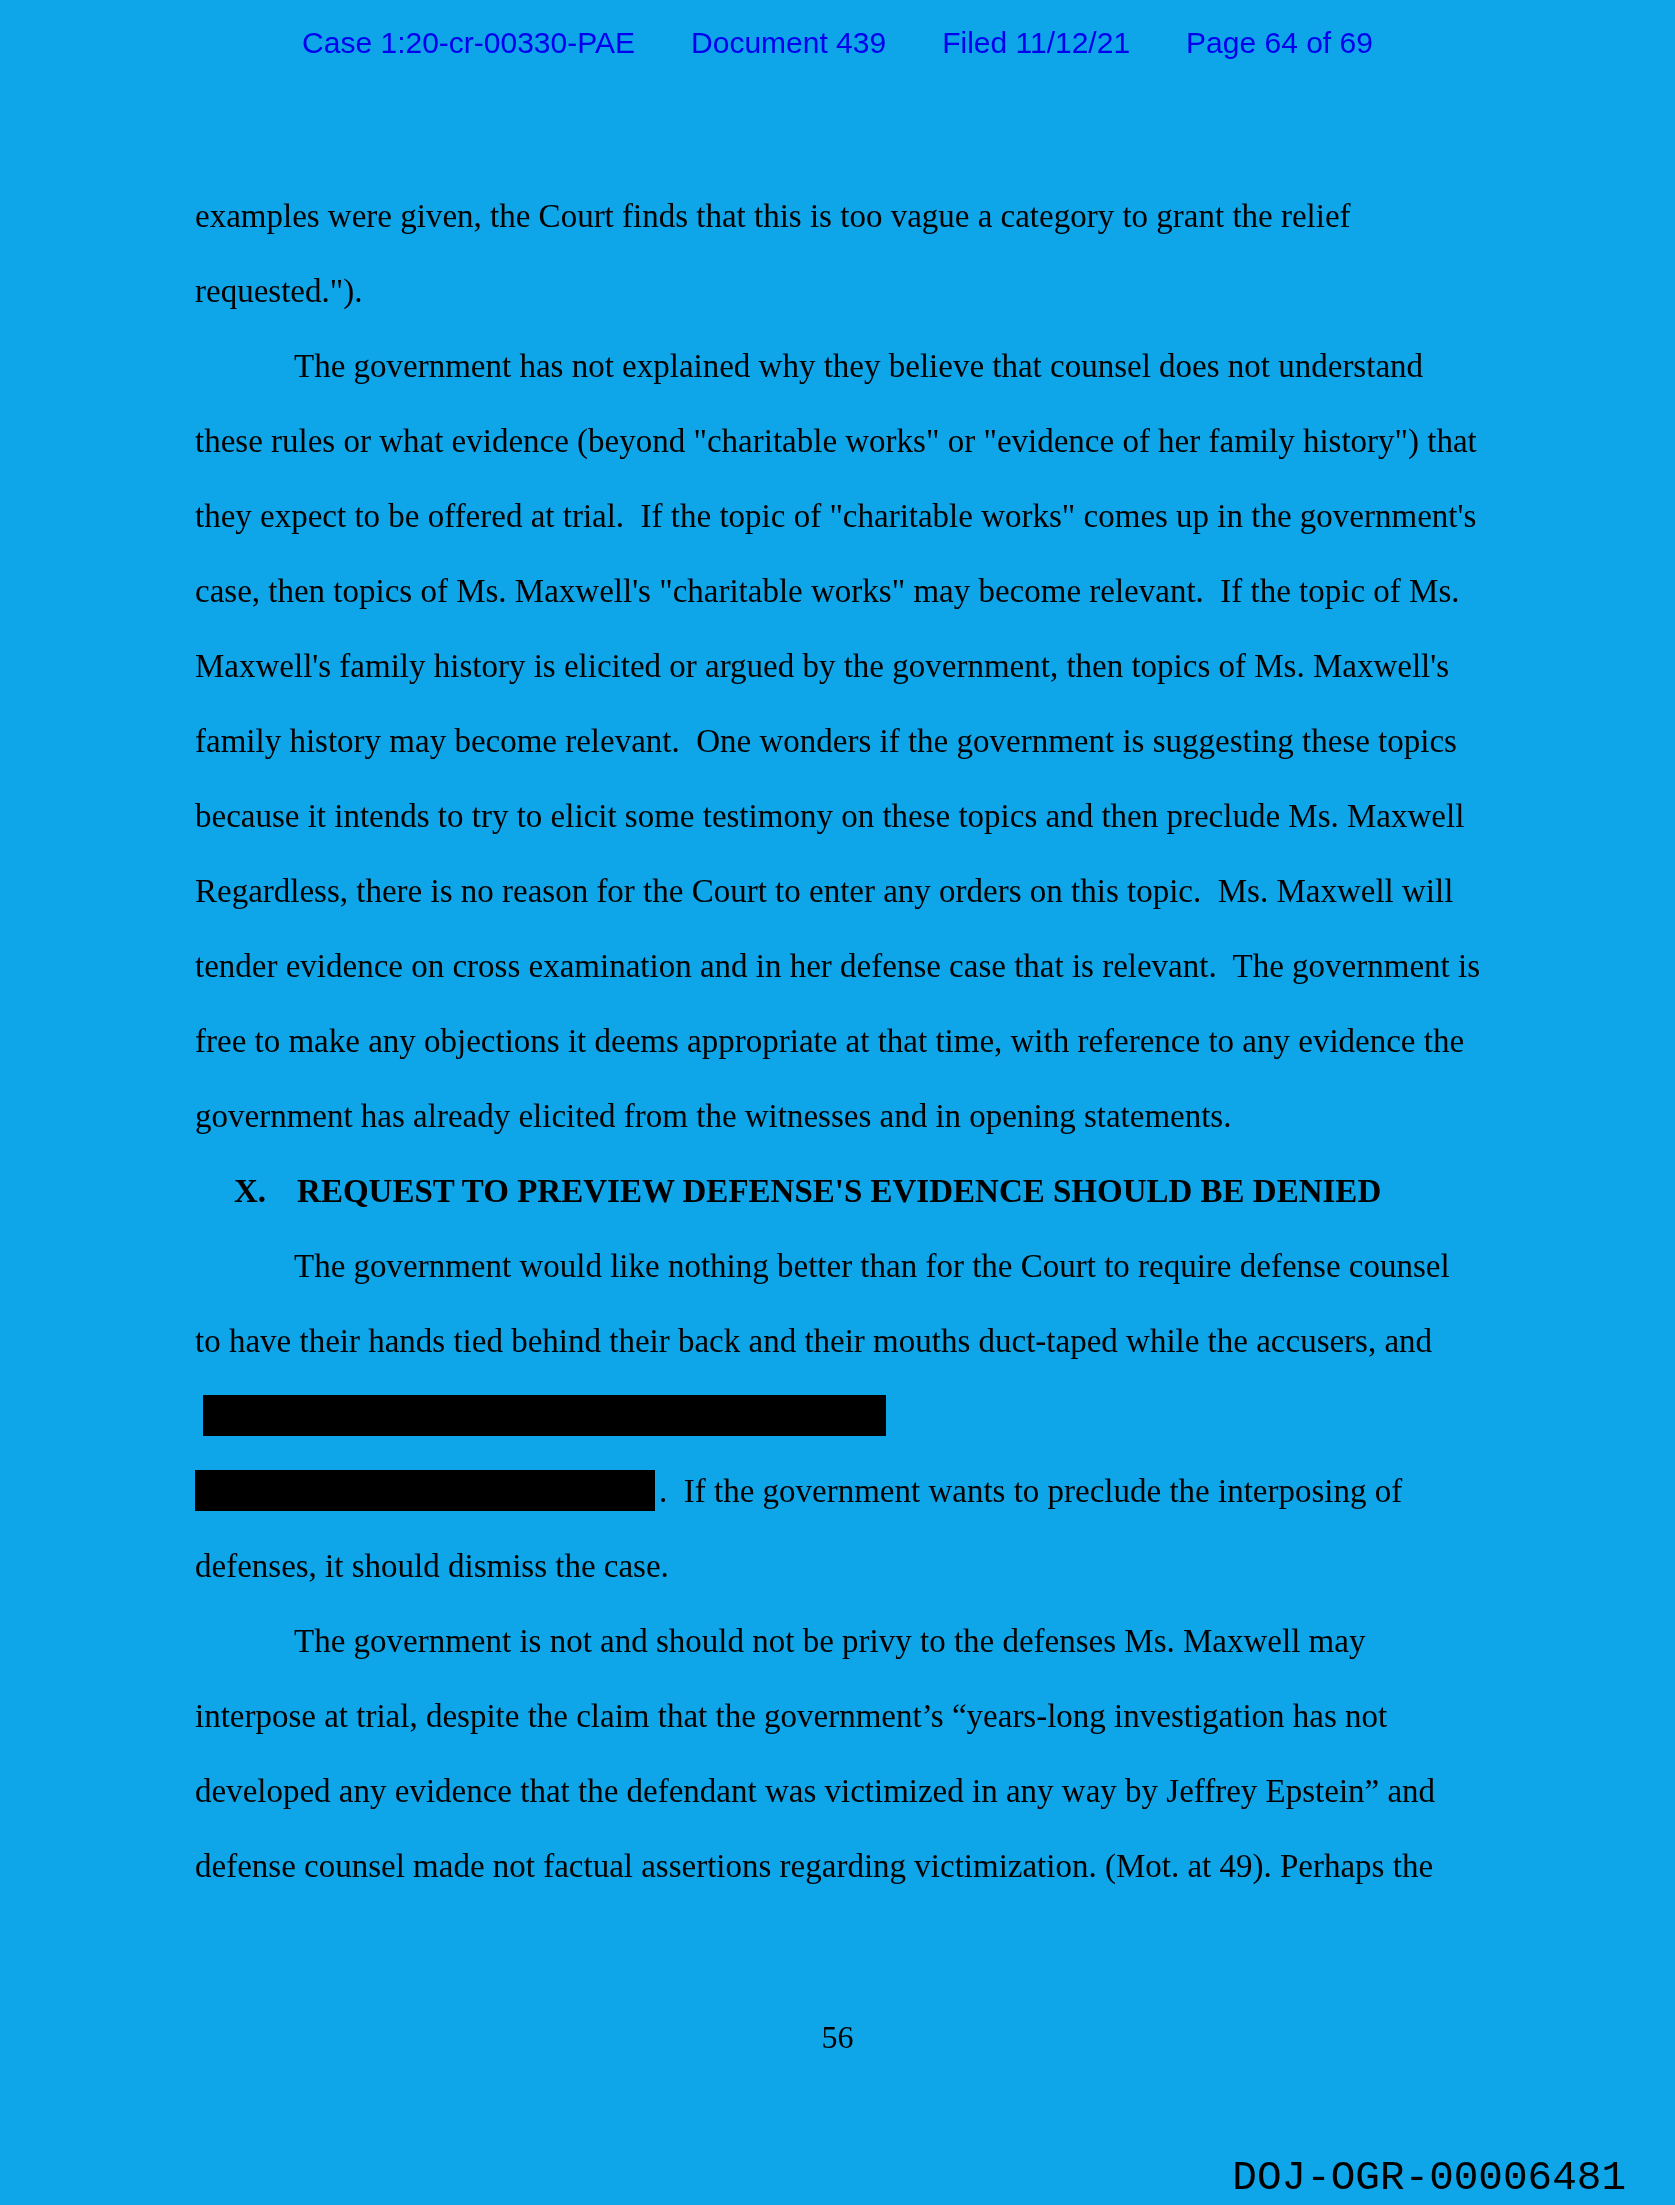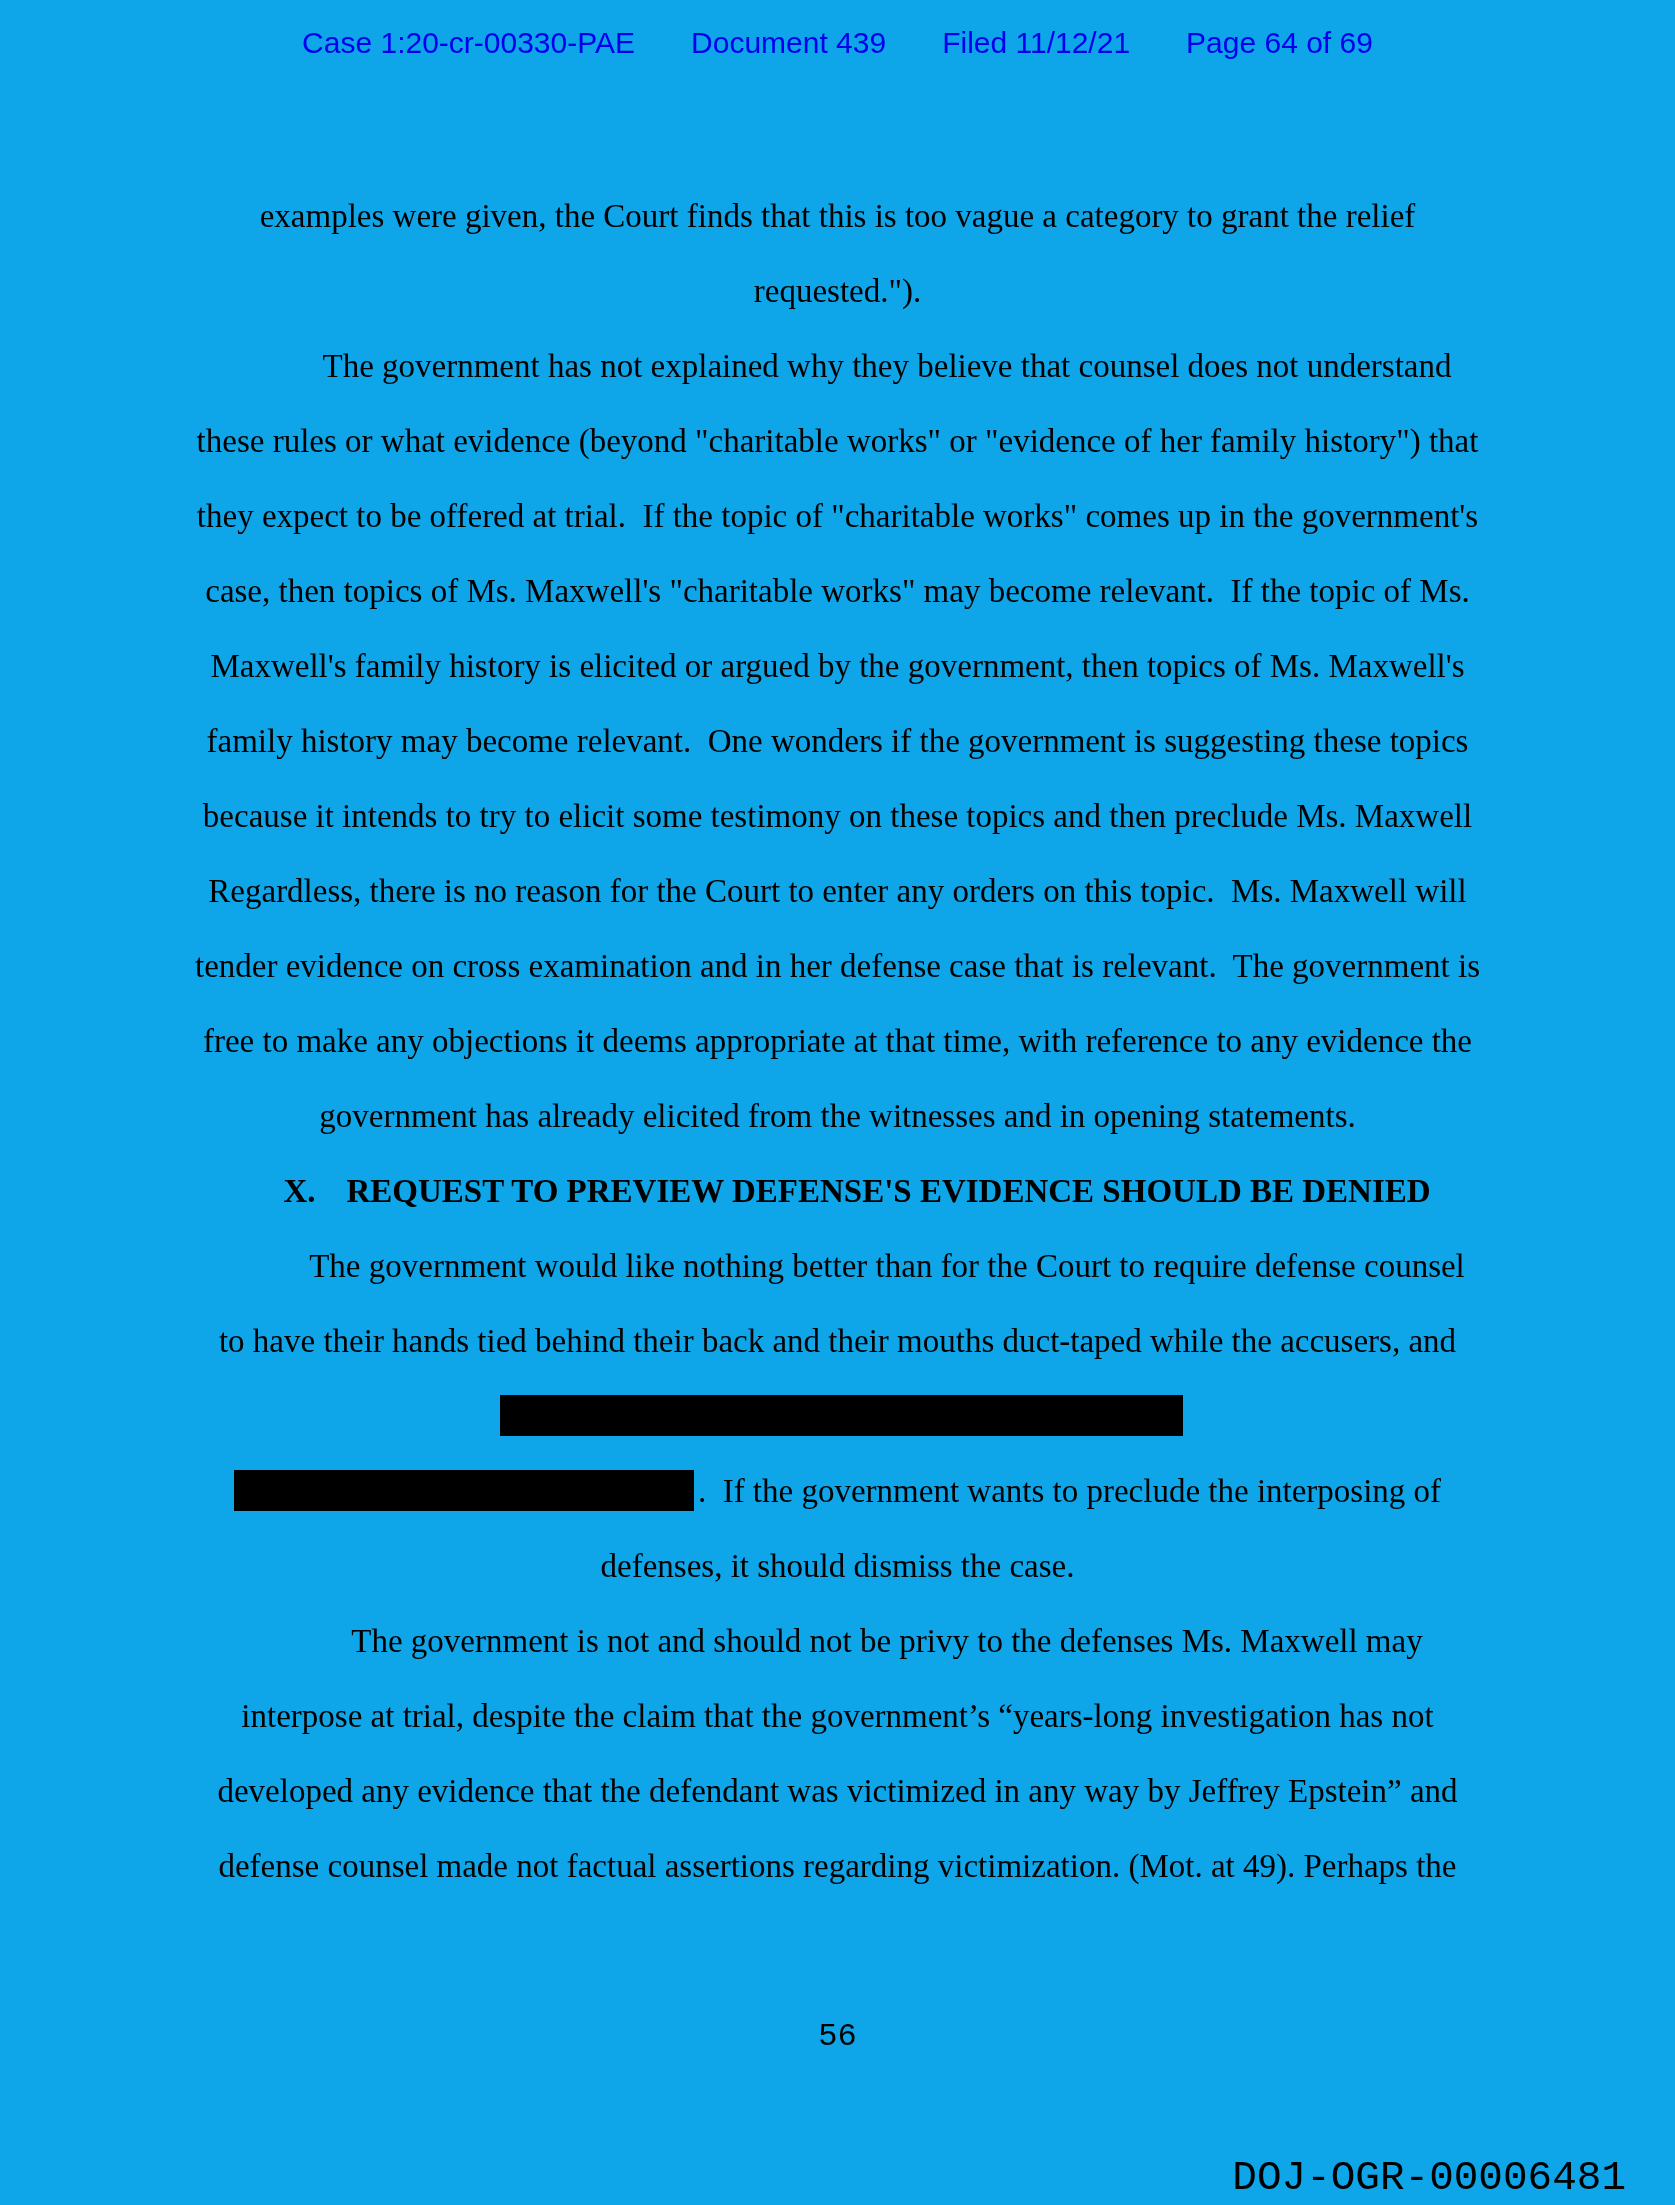--- a/index.html
+++ b/index.html
@@ -25,21 +25,20 @@
     color: #0000EE;
     white-space: pre;
   }
   .doc-body {
     position: absolute;
     top: 179px;
     left: 195px;
     width: 1285px;
     font-size: 33px;
     line-height: 75px;
-    text-align: center;
   }
   .line { white-space: pre; height: 75px; }
   .line.indent { text-indent: 99px; }
   .line.heading { font-weight: bold; }
   .line.heading .hnum { margin-left: 39px; margin-right: 31px; }
   .redaction {
     display: inline-block;
     height: 41px;
     background: #000000;
     vertical-align: -9.2px;
@@ -47,21 +46,20 @@
   .redaction.after { margin-left: 8px; }
   .redaction.before { margin-right: 4px; }
   .page-number {
     position: absolute;
     top: 2021px;
     left: 0;
     width: 100%;
     text-align: center;
     font-size: 32px;
     line-height: 1;
-    font-family: Liberation Mono, monospace;
   }
   .bates {
     position: absolute;
     top: 2158px;
     right: 49px;
     font-family: "Liberation Mono", "DejaVu Sans Mono", monospace;
     font-size: 41px;
     line-height: 1;
     letter-spacing: 0px;
   }

